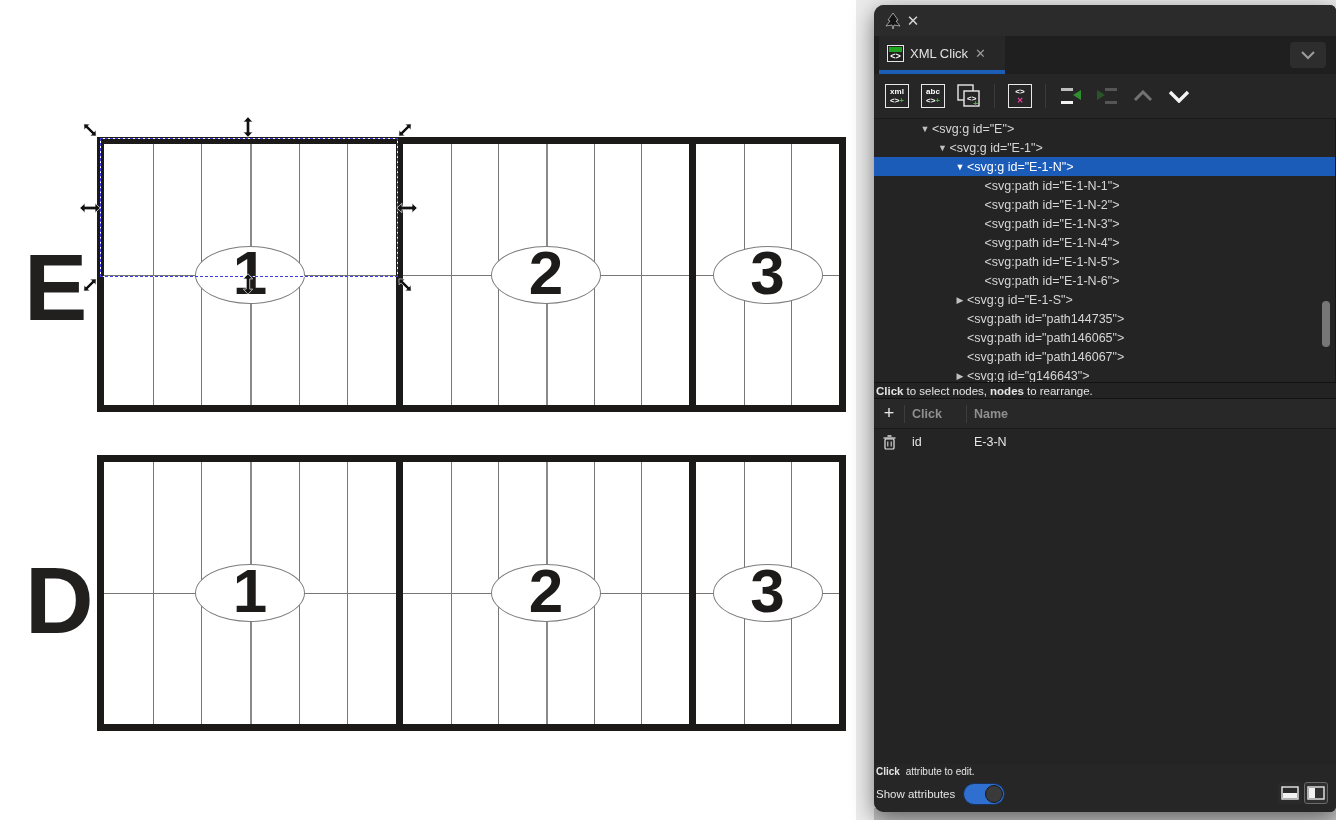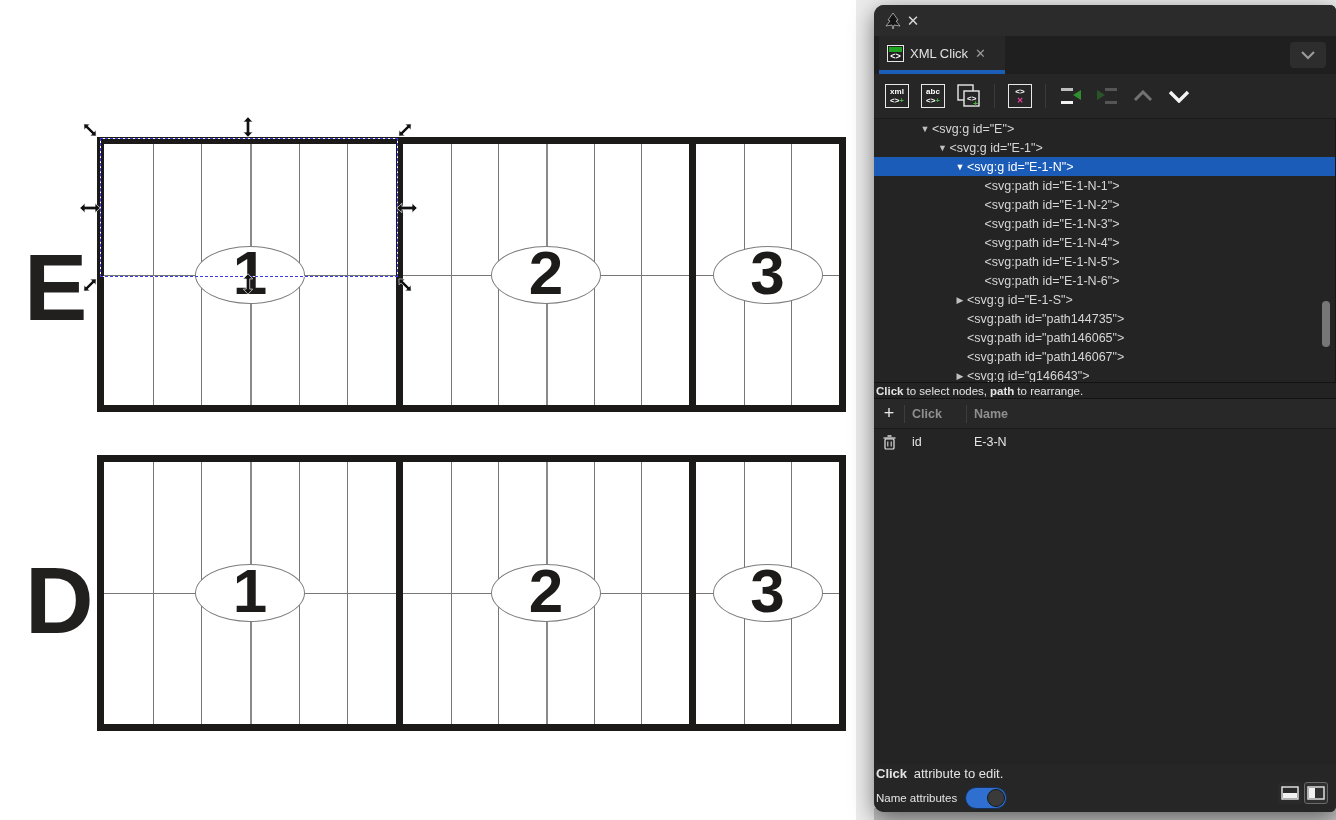--- a/index.html
+++ b/index.html
@@ -83,21 +83,21 @@
   #attr-header .name { width:61px; padding-left:7px; }
   #attr-header .value { padding-left:7px; }
 
   #attr-body { flex:1 1 auto; background:#242424; }
   .arow { height:26px; display:flex; align-items:center; font-size:12.5px; color:#e6e6e6; }
   .arow .trash { width:30px; display:flex; justify-content:center; }
   .arow .aname { width:62px; padding-left:8px; }
   .arow .avalue { padding-left:8px; }
 
   #panel-bottom { flex:0 0 48px; background:#262626; position:relative; padding:2px 0 0 2px; }
-  #attr-hint { font-size:13px; color:#e4e4e4; }
+  #attr-hint { font-size:10px; color:#e4e4e4; }
   #show-attr-row { display:flex; align-items:center; margin-top:6px; }
   #show-attr-label { font-size:11.5px; color:#e4e4e4; }
   #toggle { margin-left:8px; width:42px; height:22px; border-radius:11px; background:#2e6fd0;
     position:relative; border:1px solid #15315c; }
   #toggle .knob { position:absolute; right:1px; top:1px; width:18px; height:18px; border-radius:50%;
     background:#3a3a3a; border:1px solid #191919; }
   #corner-btns { position:absolute; right:8px; bottom:8px; display:flex; gap:2px; }
   .cbtn { width:24px; height:22px; display:flex; align-items:center; justify-content:center;
     background:#2a2a2a; border-radius:3px; border:1px solid transparent; }
   .cbtn.active { border-color:#6a6a6a; background:#303030; }
@@ -366,21 +366,21 @@
             <span>&lt;svg:g id="g146643"&gt;</span>
           </div>
         </div>
       <div id="scroll-thumb"></div>
       <div id="tree-edge"></div>
     </div>
 
     <div id="tree-hint">
       <b>Click</b>
         <span class="seg"> to select nodes, </span>
-      <b>path</b>
+      <b>nodes</b>
         <span class="seg"> to rearrange.</span>
     </div>
 
     <div id="attr-header">
       <div id="attr-add">+</div>
       <div class="colsep"></div>
       <div class="name">Click</div>
       <div class="colsep"></div>
       <div class="value">Name</div>
     </div>
@@ -401,21 +401,21 @@
             <span class="avalue">E-3-N</span>
           </div>
         </div>
     </div>
 
     <div id="panel-bottom">
       <div id="attr-hint">
         <b>Click</b><span> attribute to edit.</span>
       </div>
       <div id="show-attr-row">
-        <span id="show-attr-label">Name attributes</span>
+        <span id="show-attr-label">Show attributes</span>
         <div id="toggle">
             <div class="knob"></div>
           </div>
       </div>
       <div id="corner-btns">
         <div class="cbtn">
           <svg width="18" height="14" viewBox="0 0 18 14">
             <rect x="1" y="1" width="16" height="12" fill="none" stroke="#e8e8e8" stroke-width="1.4"></rect>
             <rect x="2" y="7" width="14" height="5" fill="#f2f2f2"></rect>
           </svg>

